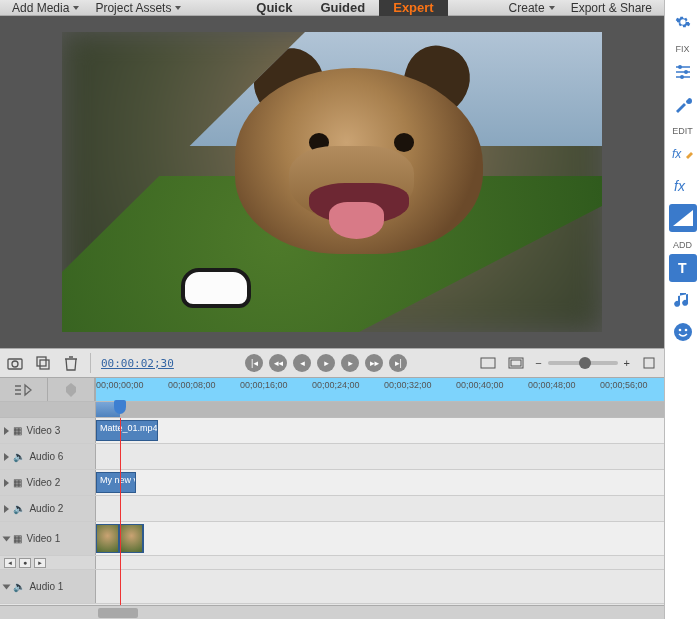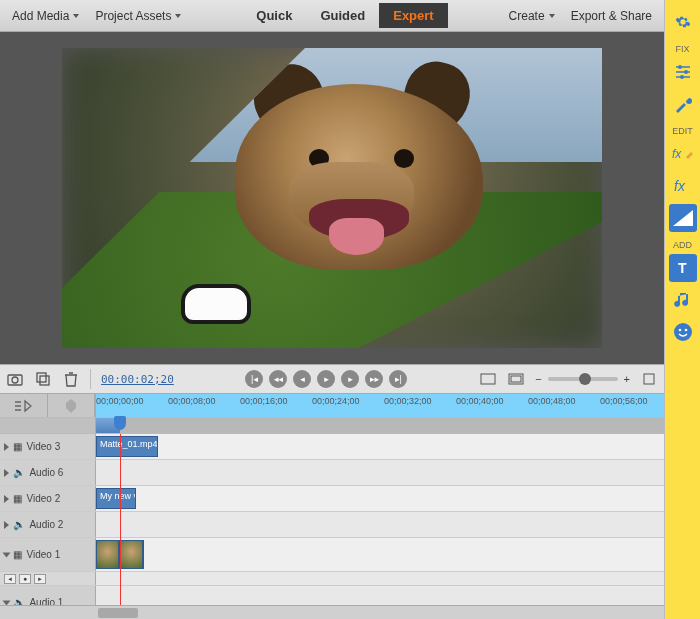--- a/index.html
+++ b/index.html
@@ -1,21 +1,21 @@
 <!DOCTYPE html>
 <html><head>
 <meta charset="utf-8">
 <style>
 * { margin: 0; padding: 0; box-sizing: border-box; font-family: "Segoe UI", Arial, sans-serif; }
 body { width: 700px; height: 619px; overflow: hidden; background: #d8d8d8; display: flex; }
 
 .main-col { flex: 1; display: flex; flex-direction: column; min-width: 0; }
-.right-rail { width: 36px; background: #fde047; border-left: 1px solid #bbb; display: flex; flex-direction: column; align-items: center; padding-top: 6px; }
-
-.topbar { height: 32px; background: linear-gradient(#e5e5e5,#d0d0d0); border-bottom: 1px solid #aaa; display: flex; align-items: center; padding: 0 6px; font-size: 12px; color: #333; }
+.right-rail { width: 36px; background: #ffffff; border-left: 1px solid #bbb; display: flex; flex-direction: column; align-items: center; padding-top: 6px; }
+
+.topbar { height: 16px; background: linear-gradient(#e5e5e5,#d0d0d0); border-bottom: 1px solid #aaa; display: flex; align-items: center; padding: 0 6px; font-size: 12px; color: #333; }
 .topbar .left { display: flex; gap: 4px; }
 .topbar .center { flex: 1; display: flex; justify-content: center; gap: 0; }
 .topbar .right { display: flex; gap: 4px; }
 .drop { display: inline-flex; align-items: center; gap: 4px; padding: 3px 6px; cursor: pointer; }
 .caret { width: 0; height: 0; border-left: 3px solid transparent; border-right: 3px solid transparent; border-top: 4px solid #555; }
 .modebtn { padding: 5px 14px; font-size: 13px; font-weight: 600; color: #333; cursor: pointer; }
 .modebtn.active { background: #3a3a3a; color: #f97316; }
 .gear { width: 16px; height: 16px; color: #3a7acb; }
 
 .preview-wrap { flex: 0 0 332px; background: #555; display: flex; align-items: center; justify-content: center; position: relative; }
@@ -152,21 +152,21 @@
             <rect x="1" y="1" width="9" height="9" fill="none" stroke="currentColor" stroke-width="1.3"></rect>
             <rect x="4" y="4" width="9" height="9" fill="none" stroke="currentColor" stroke-width="1.3"></rect>
           </svg>
         </span>
       <span class="iconbtn">
           <svg width="14" height="16" viewBox="0 0 14 16">
             <path d="M2 4h10l-1 11H3z M1 4h12 M5 2h4" fill="none" stroke="currentColor" stroke-width="1.3"></path>
           </svg>
         </span>
       <span class="ctl-sep"></span>
-      <span class="timecode">00:00:02;20</span>
+      <span class="timecode">00:00:02;30</span>
     </div>
     <div class="transport">
       <span class="tbtn">|◂</span>
       <span class="tbtn">◂◂</span>
       <span class="tbtn">◂</span>
       <span class="tbtn">▸</span>
       <span class="tbtn">▸</span>
       <span class="tbtn">▸▸</span>
       <span class="tbtn">▸|</span>
     </div>

